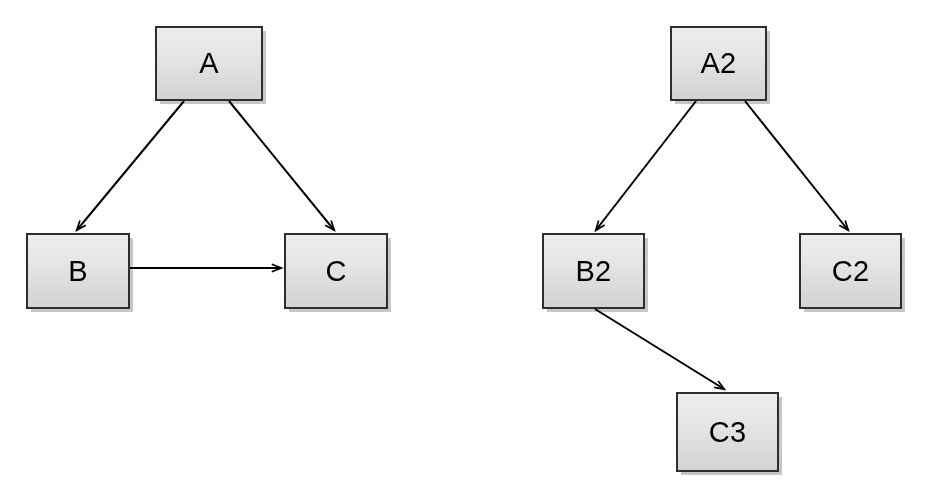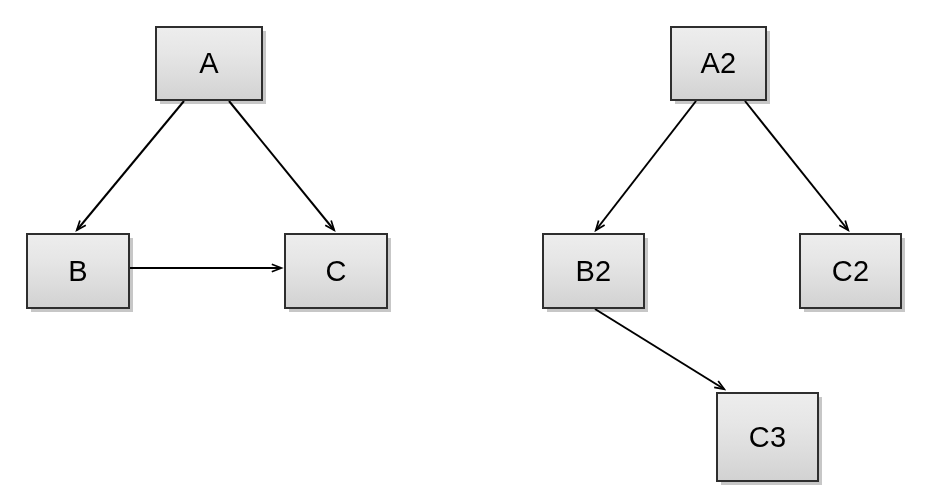--- a/index.html
+++ b/index.html
@@ -85,18 +85,18 @@
   <div id="nodes-right">
       <div class="node" style="left: 670px; top: 26px; width: 97px; height: 75px;">
         <span class="node-label">A2</span>
       </div>
       <div class="node" style="left: 542px; top: 233px; width: 103px; height: 76px; align-items: center;">
         <span class="node-label">B2</span>
       </div>
       <div class="node" style="left: 799px; top: 233px; width: 103px; height: 76px;">
         <span class="node-label">C2</span>
       </div>
-      <div class="node" style="left: 676px; top: 392px; width: 103px; height: 90px; margin-left: 40px;">
+      <div class="node" style="left: 676px; top: 392px; width: 103px; height: 80px;">
         <span class="node-label">C3</span>
       </div>
     </div>
 
 </div>
 
 </body></html>

